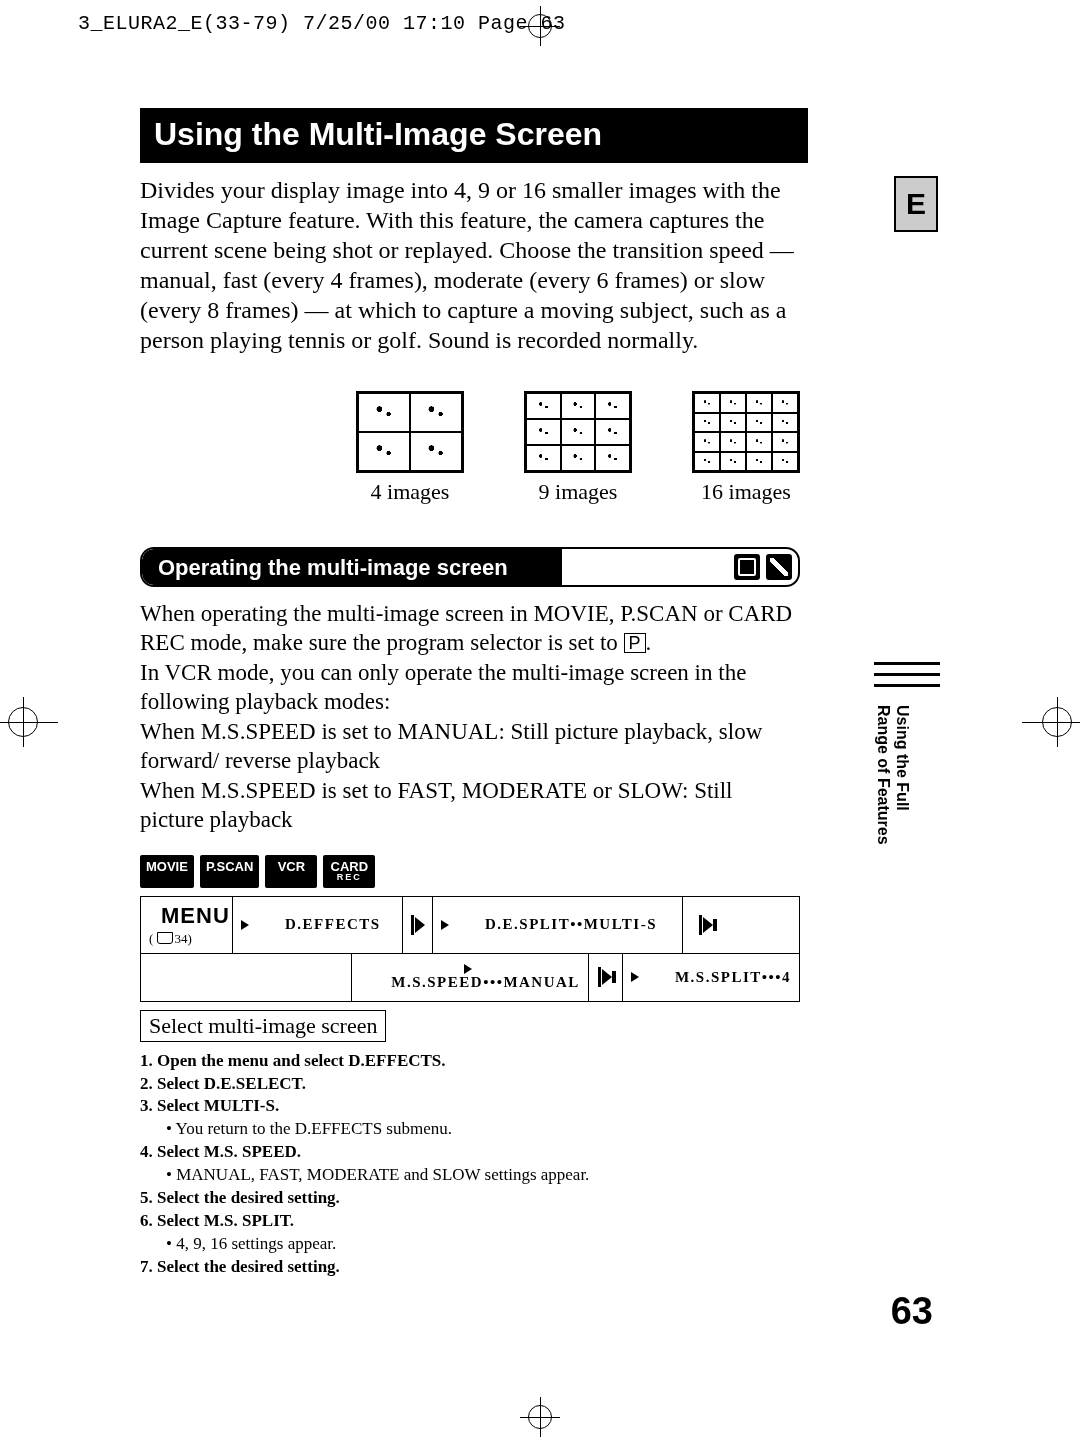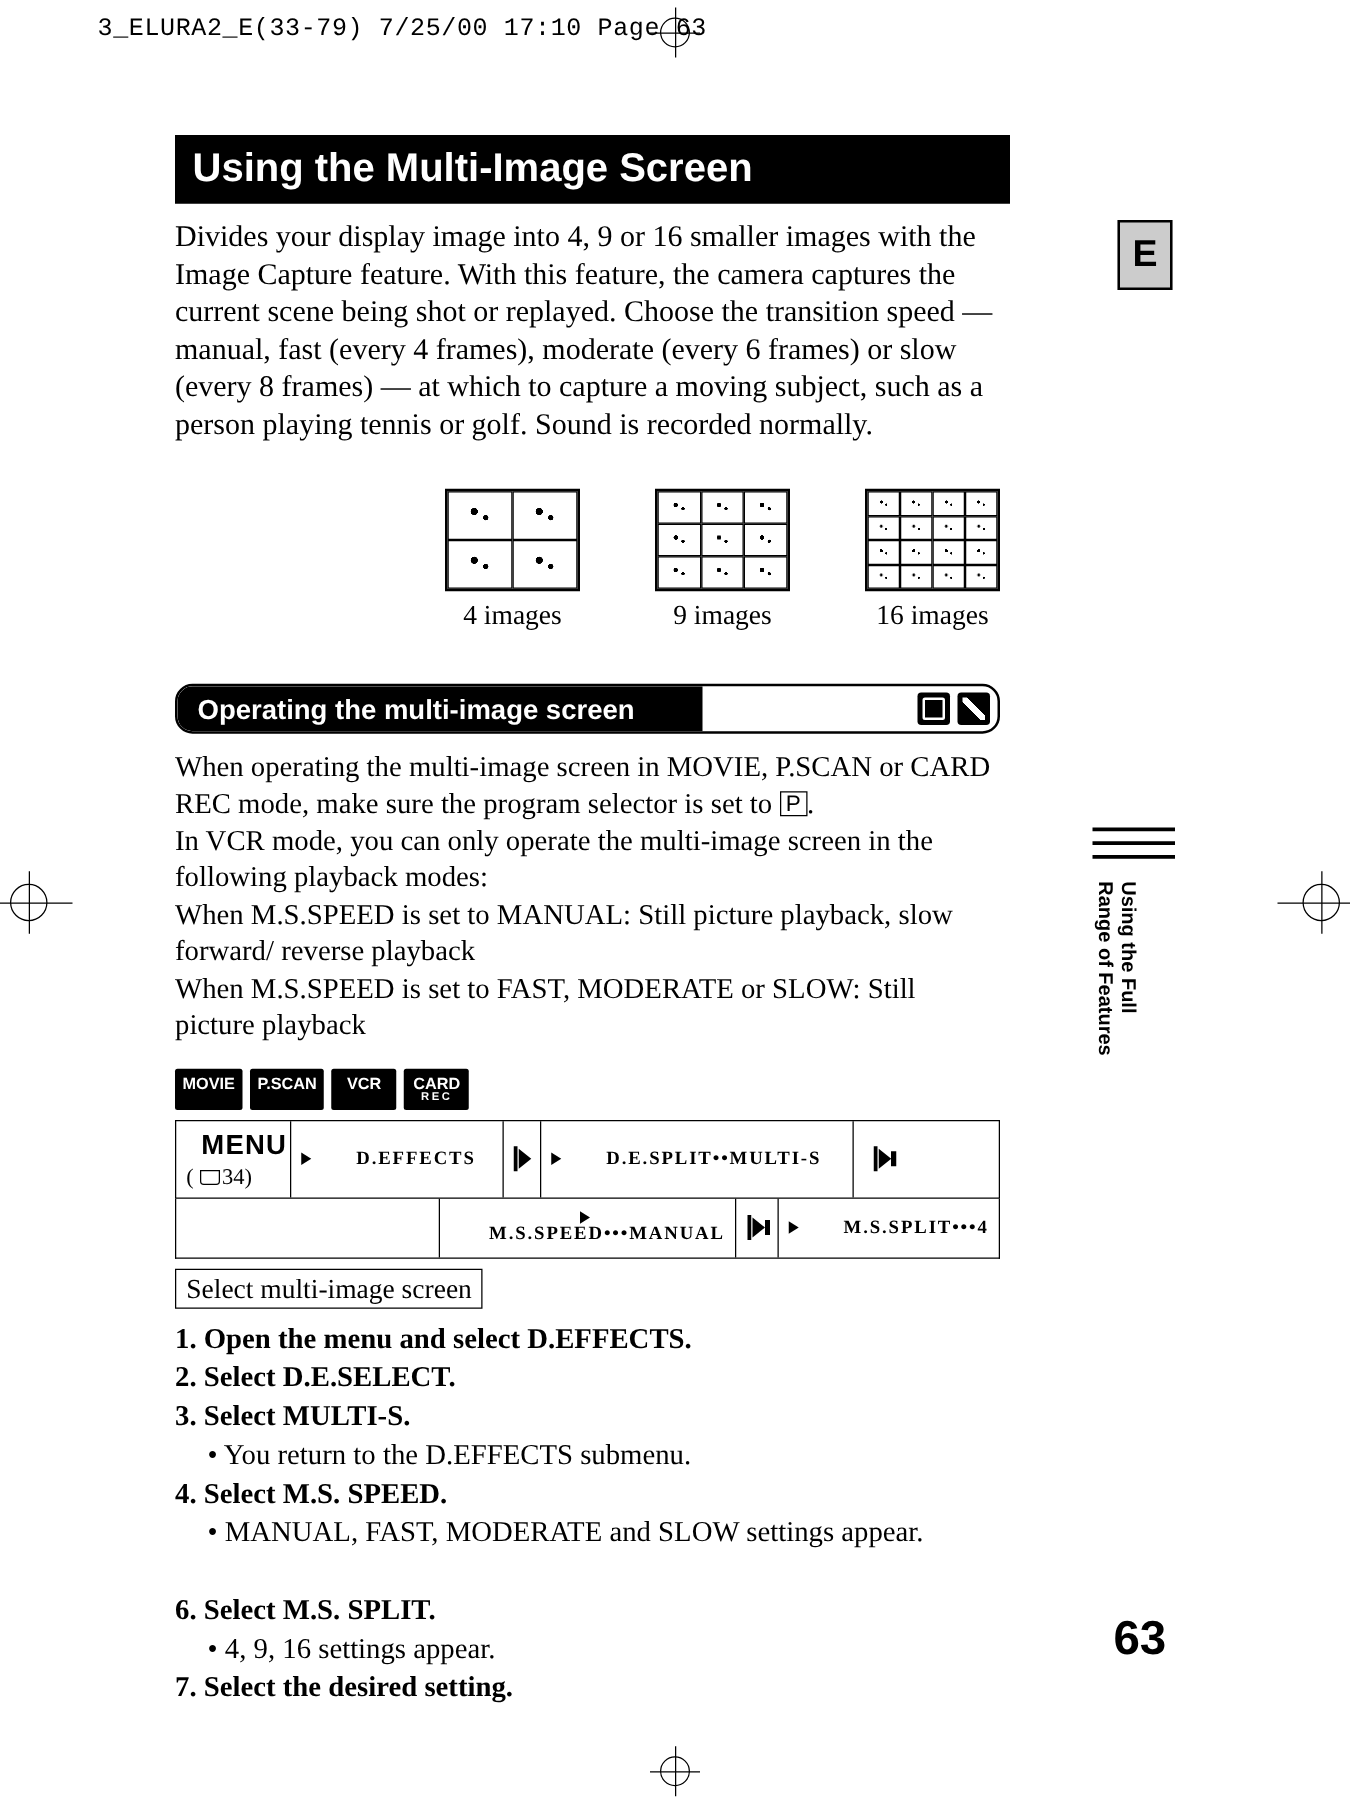--- a/index.html
+++ b/index.html
@@ -190,21 +190,21 @@
   }
   .menu-cell:last-child { border-right: none; }
   .menu-title {
     font-family: Arial, sans-serif;
     font-weight: 900;
     font-size: 22px;
     letter-spacing: 1px;
     margin-left: 12px;
   }
   .menu-sub {
-    font-size: 18px;
+    font-size: 13px;
     margin-top: 2px;
     text-align: right;
   }
   .book-icon {
     display: inline-block;
     width: 14px; height: 10px;
     border: 1.5px solid #000;
     border-radius: 0 0 3px 3px;
     position: relative;
     margin-right: 2px;
@@ -251,21 +251,21 @@
   }
   .caption-box {
     border: 1px solid #000;
     display: inline-block;
     padding: 2px 8px;
     font-size: 22px;
     margin-top: 8px;
   }
   .steps {
     margin-top: 8px;
-    font-size: 23px;
+    font-size: 17px;
     line-height: 1.35;
     width: 660px;
   }
   .steps b { font-weight: bold; }
   .bullet-line { padding-left: 26px; }
   .side-tab {
     position: absolute;
     right: 140px;
     top: 662px;
     width: 66px;
@@ -472,21 +472,21 @@
       <div class="caption-box">Select multi-image screen</div>
     </div>
 
     <div class="steps">
       <b>1. Open the menu and select D.EFFECTS.</b><br>
       <b>2. Select D.E.SELECT.</b><br>
       <b>3. Select MULTI-S.</b><br>
       <span class="bullet-line">• You return to the D.EFFECTS submenu.</span><br>
       <b>4. Select M.S. SPEED.</b><br>
       <span class="bullet-line">• MANUAL, FAST, MODERATE and SLOW settings appear.</span><br>
-      <br>
+      <b>5. Select the desired setting.</b><br>
       <b>6. Select M.S. SPLIT.</b><br>
       <span class="bullet-line">• 4, 9, 16 settings appear.</span><br>
       <b>7. Select the desired setting.</b>
     </div>
 
   </div>
 
   <div class="side-tab">
     <div class="tab-bars"></div>
     <div class="tab-bars"></div>

